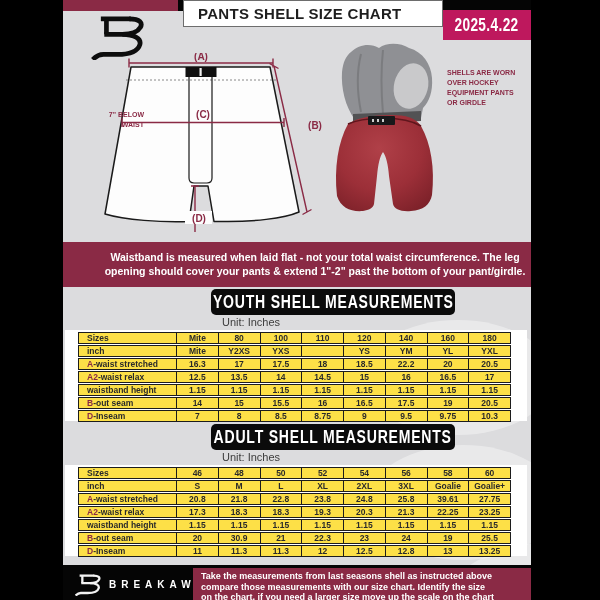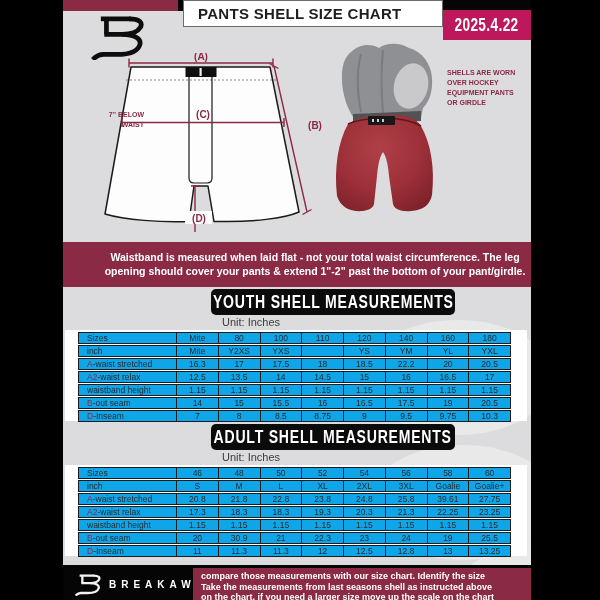--- a/index.html
+++ b/index.html
@@ -47,22 +47,22 @@
   .banner-adult{top:424px;}
   .unit{position:absolute;left:0;width:376px;text-align:center;font-size:11px;color:#3c3c3c;}
   .unit-youth{top:316px;}
   .unit-adult{top:451px;}
 
   
   .table-panel{position:absolute;left:2px;width:462px;background:#fff;box-sizing:border-box;
                padding:2px 16px 1px 13px;}
   .panel-youth{top:330px;height:91px;}
   .panel-adult{top:465px;height:91px;}
-  .trow{display:flex;background:#0ea5e9;border:1px solid #1c1c1c;margin-bottom:1px;height:10px;font-size:8.5px;
-        font-weight:400;color:#2a2a2a;}
+  .trow{display:flex;background:#fde047;border:1px solid #1c1c1c;margin-bottom:1px;height:10px;font-size:8.5px;
+        font-weight:700;color:#2a2a2a;}
   .tlabel{width:98px;border-right:1px solid #1c1c1c;display:flex;align-items:center;padding-left:8px;box-sizing:border-box;}
   .tcell{flex:1;border-right:1px solid #1c1c1c;display:flex;align-items:center;justify-content:center;}
   .tcell:last-child{border-right:none;}
   .pfx{color:#8a2a45;}
 
   
   .footer-bar{position:absolute;left:0;top:565px;width:468px;height:35px;background:#050505;}
   .brand{position:absolute;left:12px;top:572px;display:flex;align-items:center;gap:8px;}
   .brand-name{color:#fff;font-size:10px;font-weight:600;letter-spacing:5px;}
   .footer-note{position:absolute;left:130px;top:568px;width:338px;height:32px;background:#8a2a45;
@@ -345,19 +345,19 @@
         <g fill="none" stroke="#f2f2f2" stroke-width="5.5">
           <path d="M11,8 H46"></path>
           <path d="M17.5,8 V26"></path>
           <path d="M44,8 C57,8 60,13 57,18 C54,23.5 45,26 36,26 H15"></path>
           <path d="M36,26 C50,26 58.5,31 56.5,38 C54,46.5 42,49.5 30,49.5 H14 C8,49.5 5,52 1.5,55.5"></path>
         </g>
       </svg>
       <span class="brand-name">BREAKAWAY</span>
     </div>
     <div class="footer-note">
+      <div>Take the measurements from last seasons shell as instructed above</div>
       <div>compare those measurements  with our size chart. Identify the size</div>
-      <div>Take the measurements from last seasons shell as instructed above</div>
       <div>on the chart, if you need a larger size move up the scale on the chart</div>
     </div>
 
   </div>
 </div>
 
 </body></html>

